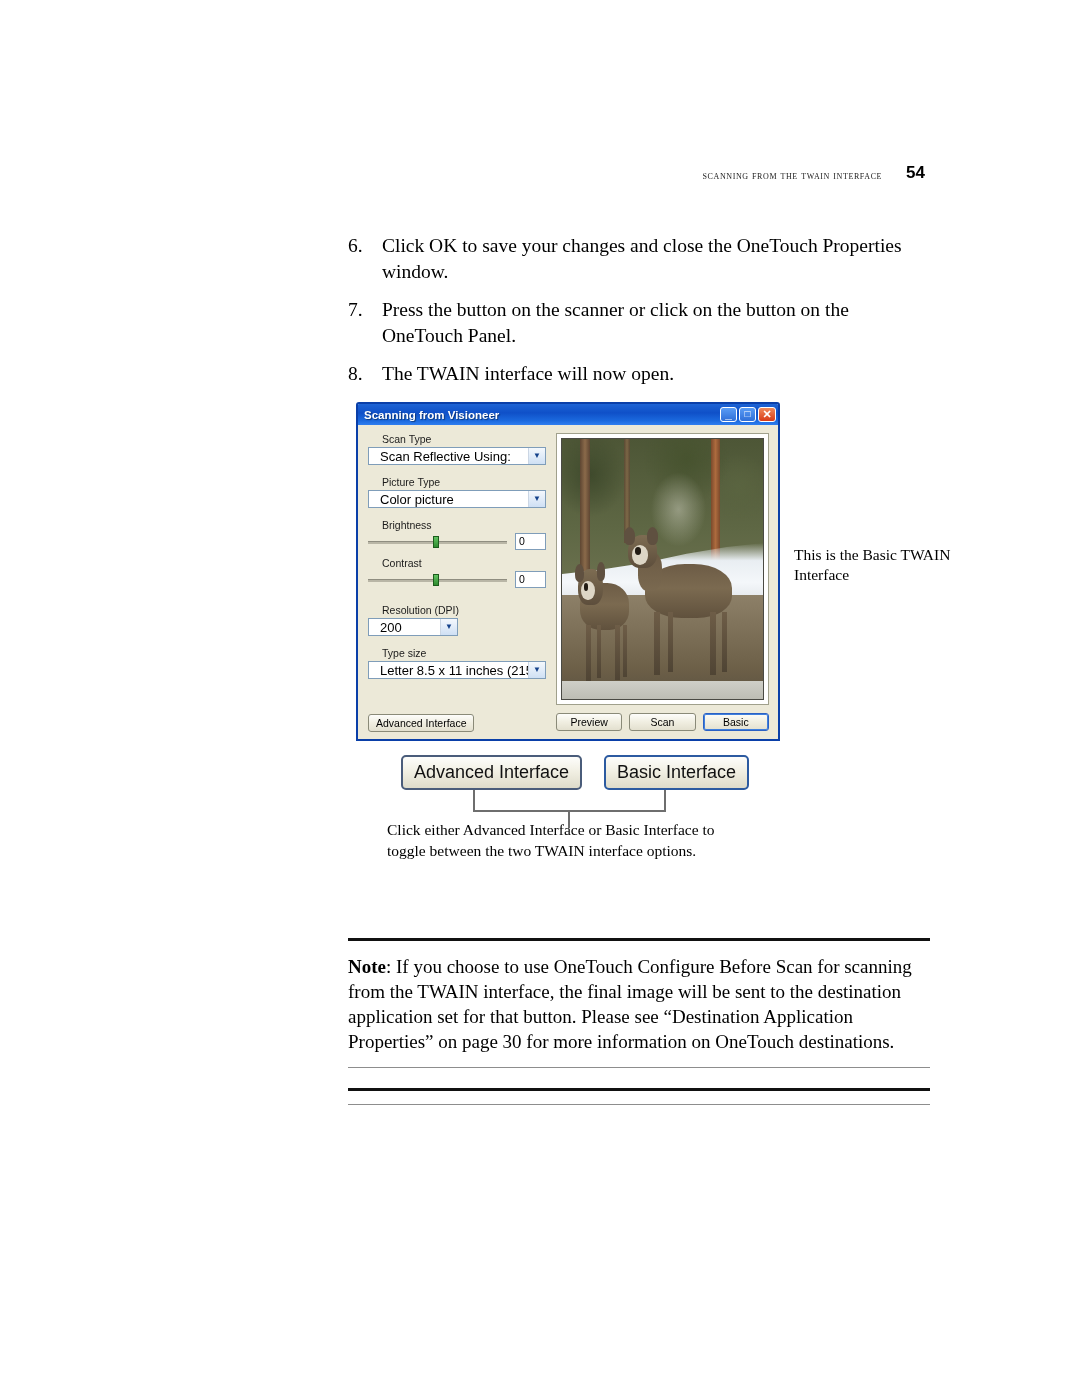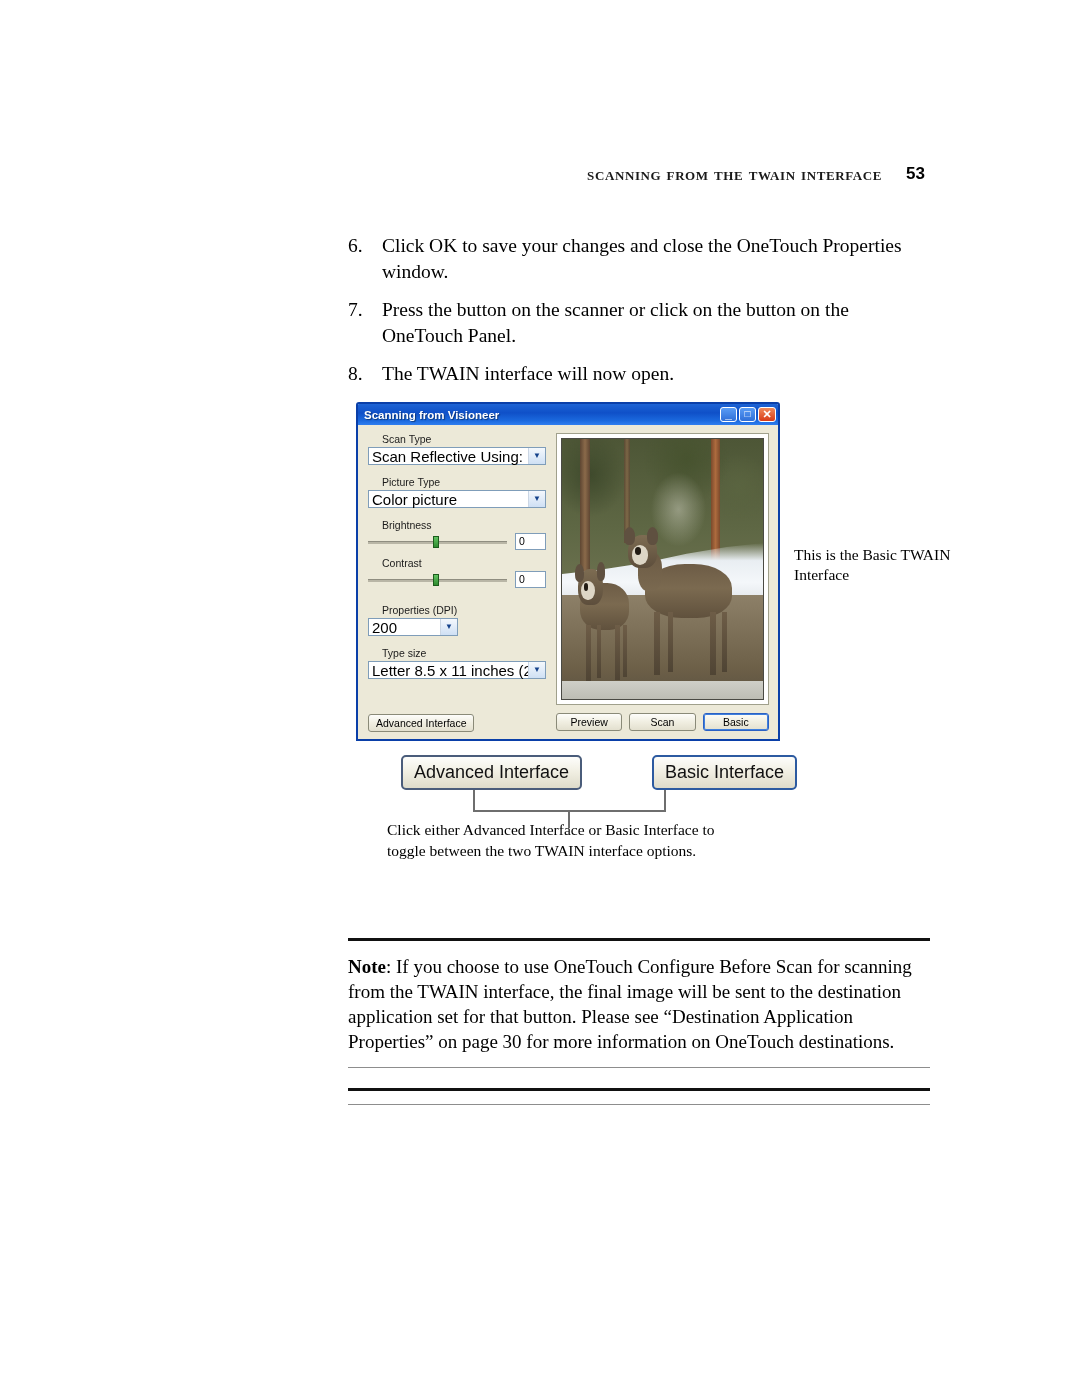--- a/index.html
+++ b/index.html
@@ -20,26 +20,25 @@
   .page-header {
     position: absolute;
     left: 345px;
     top: 163px;
     width: 580px;
     text-align: right;
     white-space: nowrap;
   }
   .header-title {
     font-family: "Liberation Serif", "DejaVu Serif", serif;
-    font-size: 19px;
+    font-size: 11px;
     letter-spacing: 0.6px;
     font-variant: small-caps;
     text-transform: lowercase;
     color: #1a1a1a;
-    font-weight: bold;
   }
   .header-title::first-letter { font-variant: normal; }
   .header-pageno {
     font-family: "Liberation Sans", sans-serif;
     font-size: 17px;
     font-weight: bold;
     margin-left: 20px;
     color: #000;
     vertical-align: 1px;
   }
@@ -150,25 +149,26 @@
     background: #ffffff;
     display: flex;
     align-items: center;
     box-sizing: border-box;
     margin-bottom: 11px;
   }
   .combo.short { width: 90px; }
   .combo .combo-text {
     flex: 1 1 auto;
     font-family: "Liberation Sans", sans-serif;
-    font-size: 15px;
+    font-size: 13px;
     padding-left: 3px;
     color: #000;
     white-space: nowrap;
     overflow: hidden;
+    margin-left: 8px;
   }
   .combo .combo-arrow {
     width: 16px;
     flex: 0 0 16px;
     height: 16px;
     background: linear-gradient(to bottom, #f4f8fd, #cfe0f4);
     border-left: 1px solid #cbd6e4;
     display: flex;
     align-items: center;
     justify-content: center;
@@ -356,21 +356,21 @@
     font-family: "Liberation Sans", sans-serif;
     font-size: 18px;
     background: linear-gradient(to bottom, #fdfdfb 0%, #f0eee1 50%, #dedbca 100%);
     border: 2px solid #4a5c7a;
     border-radius: 5px;
     padding: 5px 11px;
     color: #111;
     white-space: nowrap;
   }
   .callout-btn.advanced { left: 401px; top: 755px; }
-  .callout-btn.basic   { left: 604px; top: 755px; border-color: #2c5aa0; margin-left: 48px; }
+  .callout-btn.basic   { left: 604px; top: 755px; border-color: #2c5aa0; }
 
   .leader { position: absolute; background: #6e6e6e; }
   .leader.v-left   { left: 473px; top: 790px; width: 2px; height: 22px; }
   .leader.v-right  { left: 664px; top: 790px; width: 2px; height: 22px; }
   .leader.horiz    { left: 473px; top: 810px; width: 193px; height: 2px; }
   .leader.v-stem   { left: 568px; top: 810px; width: 2px; height: 18px; }
 
   .figure-caption {
     position: absolute;
     left: 387px;
@@ -405,21 +405,21 @@
   }
   .note-text .lead { font-weight: bold; }
   #note-1 { top: 912px; }
   #note-2 { top: 1062px; }
 </style>
 </head>
 <body>
 
 <div class="page-header">
   <span class="header-title">Scanning from the TWAIN Interface</span>
-  <span class="header-pageno">53</span>
+  <span class="header-pageno">54</span>
 </div>
 
 <div class="steps">
   <div class="step">
     <div class="step-num">6.</div>
     <div class="step-text">Click OK to save your changes and close the OneTouch Properties window.</div>
   </div>
   <div class="step">
     <div class="step-num">7.</div>
     <div class="step-text">Press the button on the scanner or click on the button on the OneTouch Panel.</div>
@@ -476,21 +476,21 @@
       <div class="slider-row">
         <div class="slider">
           <div class="track"></div>
           <div class="thumb"></div>
         </div>
         <div class="valuebox">0</div>
       </div>
 
       <div class="spacer-sm"></div>
 
-      <div class="field-label">Properties (DPI)</div>
+      <div class="field-label">Resolution (DPI)</div>
       <div class="combo short">
         <div class="combo-text">200</div>
         <div class="combo-arrow">▼</div>
       </div>
 
       <div class="field-label">Type size</div>
       <div class="combo">
         <div class="combo-text">Letter 8.5 x 11 inches (215 x 279 mm)</div>
         <div class="combo-arrow">▼</div>
       </div>

